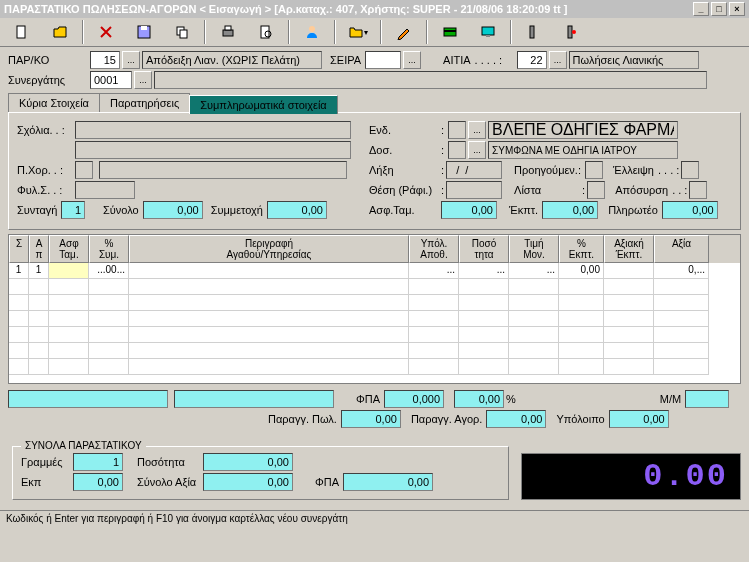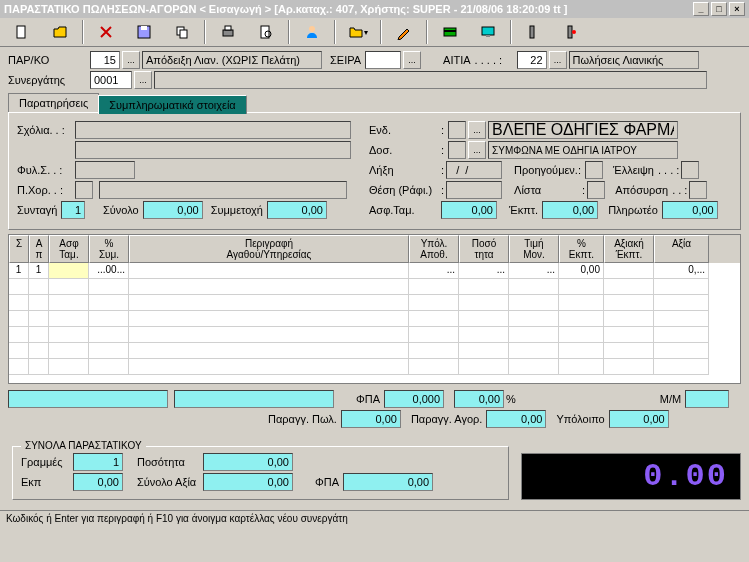--- a/index.html
+++ b/index.html
@@ -151,42 +151,43 @@
     <input class="inp-ro" style="width: 130px;" value="Πωλήσεις Λιανικής">
   </div>
   <div class="row">
     <span class="lbl" style="width:80px">Συνεργάτης</span>
     <input class="inp" style="width: 42px;" value="0001">
     <button class="btn-sm">...</button>
     <input class="inp-ro" style="width: 553px;">
   </div>
 
   <div class="tabs">
+    <div class="tab">Κύρια Στοιχεία</div>
     <div class="tab">Παρατηρήσεις</div>
     <div class="tab active">Συμπληρωματικά στοιχεία</div>
   </div>
   <div class="tab-content">
     <div style="display:flex;gap:12px">
       <div style="flex:0 0 340px">
         <div class="row">
             <span class="lbl" style="width:56px">Σχόλια. .  :</span>
             <input class="inp-ro" style="width: 276px;">
           </div>
         <div class="row">
             <span style="width:56px"></span>
             <input class="inp-ro" style="width: 276px;">
           </div>
         <div class="row">
-            <span class="lbl" style="width:56px">Φυλ.Σ. .  :</span>
-            <input class="inp-ro" style="width: 60px;">
-          </div>
-        <div class="row">
             <span class="lbl" style="width:56px">Π.Χορ.  . :</span>
             <input class="inp-ro" style="width: 18px;">
             <input class="inp-ro" style="width: 248px; margin-left: 4px;">
+          </div>
+        <div class="row">
+            <span class="lbl" style="width:56px">Φυλ.Σ. .  :</span>
+            <input class="inp-ro" style="width: 60px;">
           </div>
         <div class="row">
           <span class="lbl" style="width:42px">Συνταγή</span>
           <input class="inp-cyan" style="width: 24px;" value="1">
           <span class="lbl" style="margin-left:16px">Σύνολο</span>
           <input class="inp-cyan" style="width: 60px;" value="0,00">
           <span class="lbl" style="margin-left:6px">Συμμετοχή</span>
           <input class="inp-cyan" style="width: 60px;" value="0,00">
         </div>
       </div>

